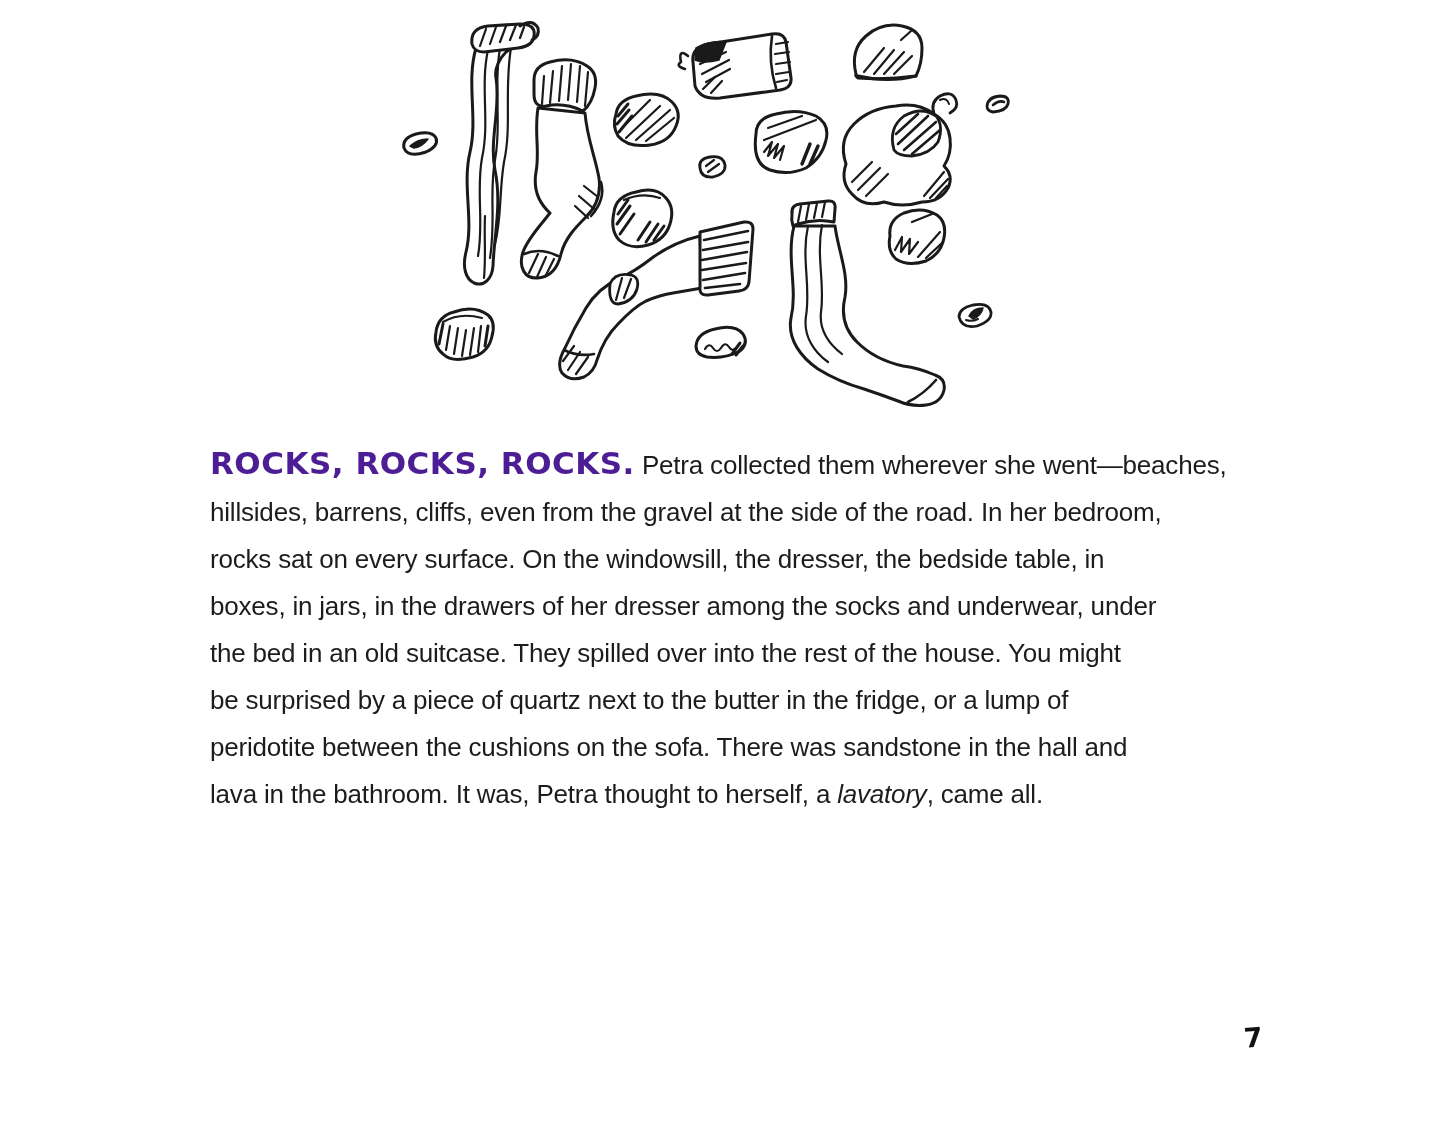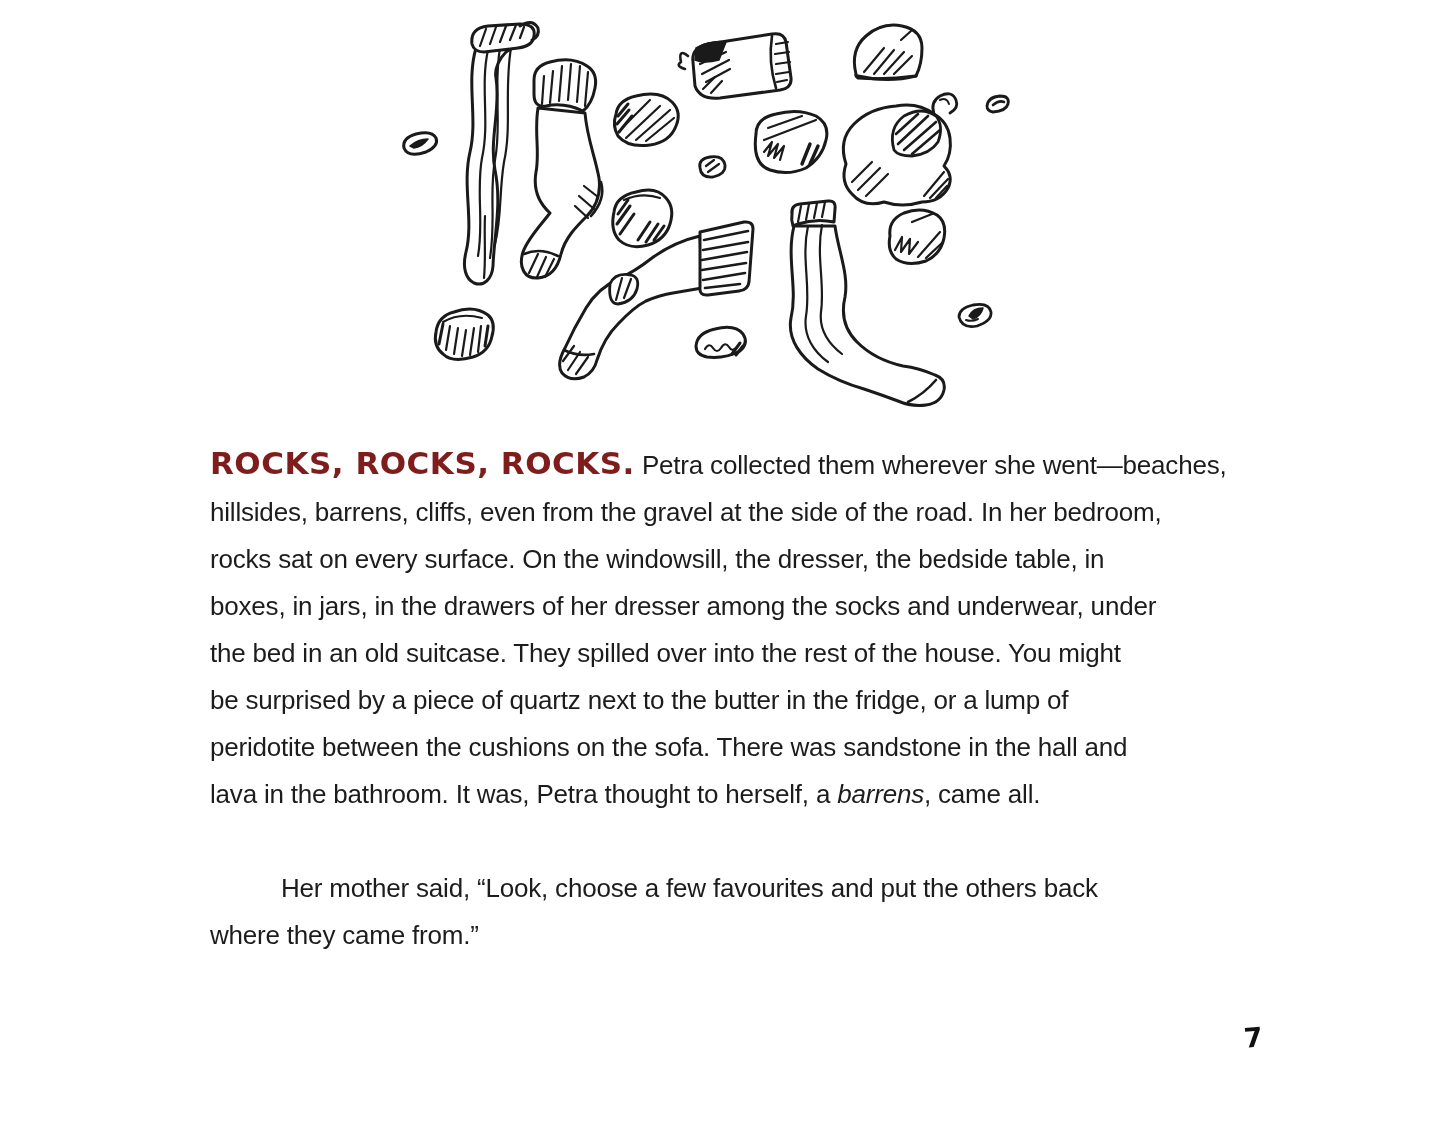--- a/index.html
+++ b/index.html
@@ -9,21 +9,21 @@
   }
   .illustration{position:absolute;left:388px;top:16px;width:630px;height:402px;}
   .illustration svg{display:block;width:100%;height:100%;}
   .text-block{position:absolute;left:210px;top:440px;width:1210px;}
   .text-block p{
     margin:0;font-size:26px;line-height:47px;letter-spacing:-0.2px;
     white-space:pre-line;color:#1c1c1c;
   }
   .heading{
     font-family:"DejaVu Sans", sans-serif;font-weight:800;font-size:31px;
-    letter-spacing:0.5px;color:#7f1d1d;
+    letter-spacing:0.5px;color:#4c1d95;
   }
   .ital{font-style:italic;}
   .para2{margin-top:47px !important;text-indent:71px;}
   .page-number{
     position:absolute;left:1244px;top:1022px;
     font-family:"DejaVu Sans", sans-serif;font-weight:800;font-size:27px;
     transform:rotate(-5deg);color:#111111;
   }
 </style>
 </head>
@@ -166,20 +166,18 @@
   </div>
 
   <div class="text-block">
     <p><span class="heading">ROCKS, ROCKS, ROCKS.</span><span> Petra collected them wherever she went—beaches,
 hillsides, barrens, cliffs, even from the gravel at the side of the road. In her bedroom,
 rocks sat on every surface. On the windowsill, the dresser, the bedside table, in
 boxes, in jars, in the drawers of her dresser among the socks and underwear, under
 the bed in an old suitcase. They spilled over into the rest of the house. You might
 be surprised by a piece of quartz next to the butter in the fridge, or a lump of
 peridotite between the cushions on the sofa. There was sandstone in the hall and
-lava in the bathroom. It was, Petra thought to herself, a </span><span class="ital">barrens</span><span>, came all.</span></p>
-    <p class="para2"><span>Her mother said, “Look, choose a few favourites and put the others back
-where they came from.”</span></p>
+lava in the bathroom. It was, Petra thought to herself, a </span><span class="ital">lavatory</span><span>, came all.</span></p>
   </div>
 
   <div class="page-number">7</div>
 
 </div>
 
 </body></html>

